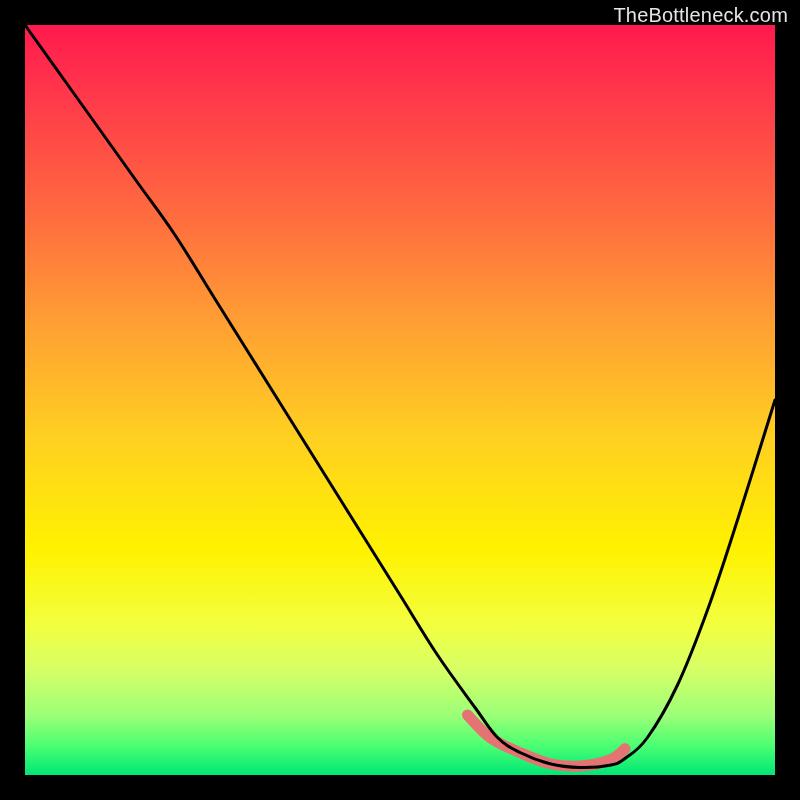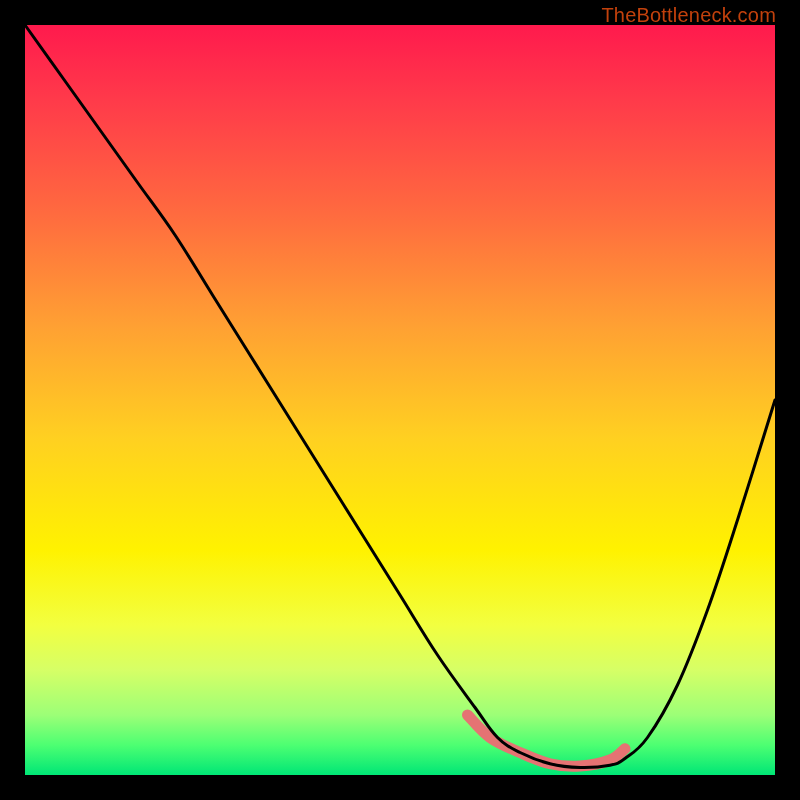--- a/index.html
+++ b/index.html
@@ -30,25 +30,25 @@
       #f2ff40 80%,
       #d6ff66 86%,
       #9cff77 92%,
       #4dff72 96%,
       #00e676 100%
     );
   }
   .watermark {
     position: absolute;
     top: 4px;
-    right: 24px;
+    right: 12px;
     font-family: Arial, Helvetica, sans-serif;
     font-size: 20px;
     font-weight: 500;
-    color: #c2410c;
+    color: #e5e5e5;
     letter-spacing: 0.2px;
   }
   svg.curve {
     position: absolute;
     inset: 0;
     width: 750px;
     height: 750px;
     overflow: visible;
   }
 </style>

